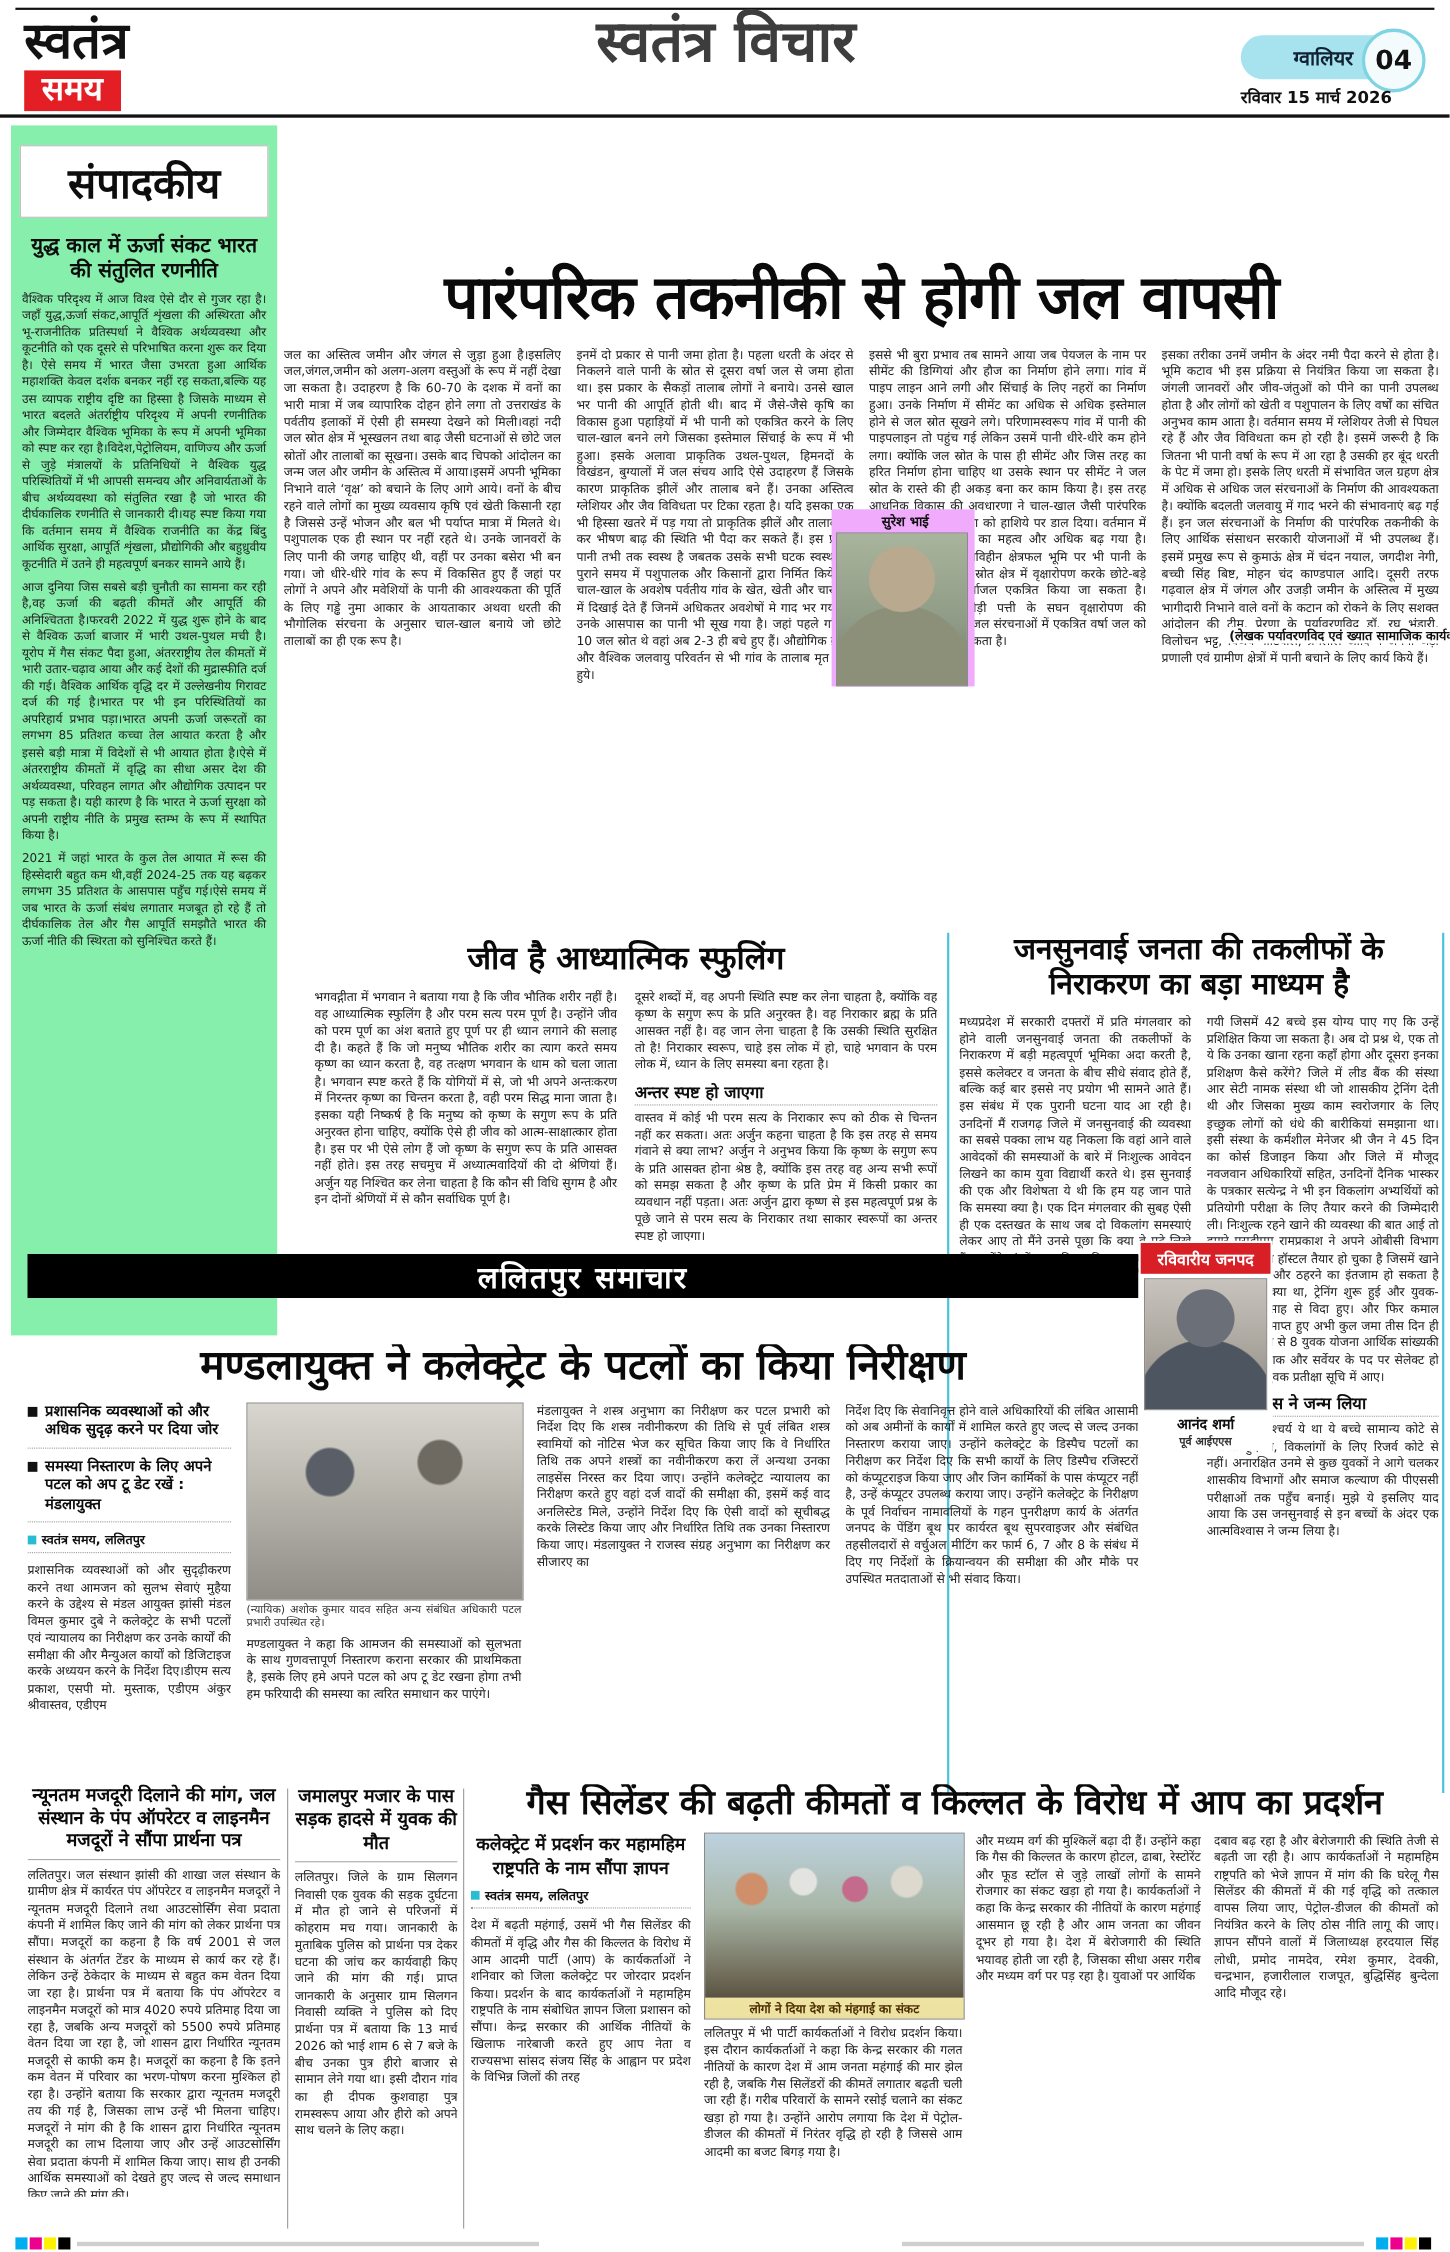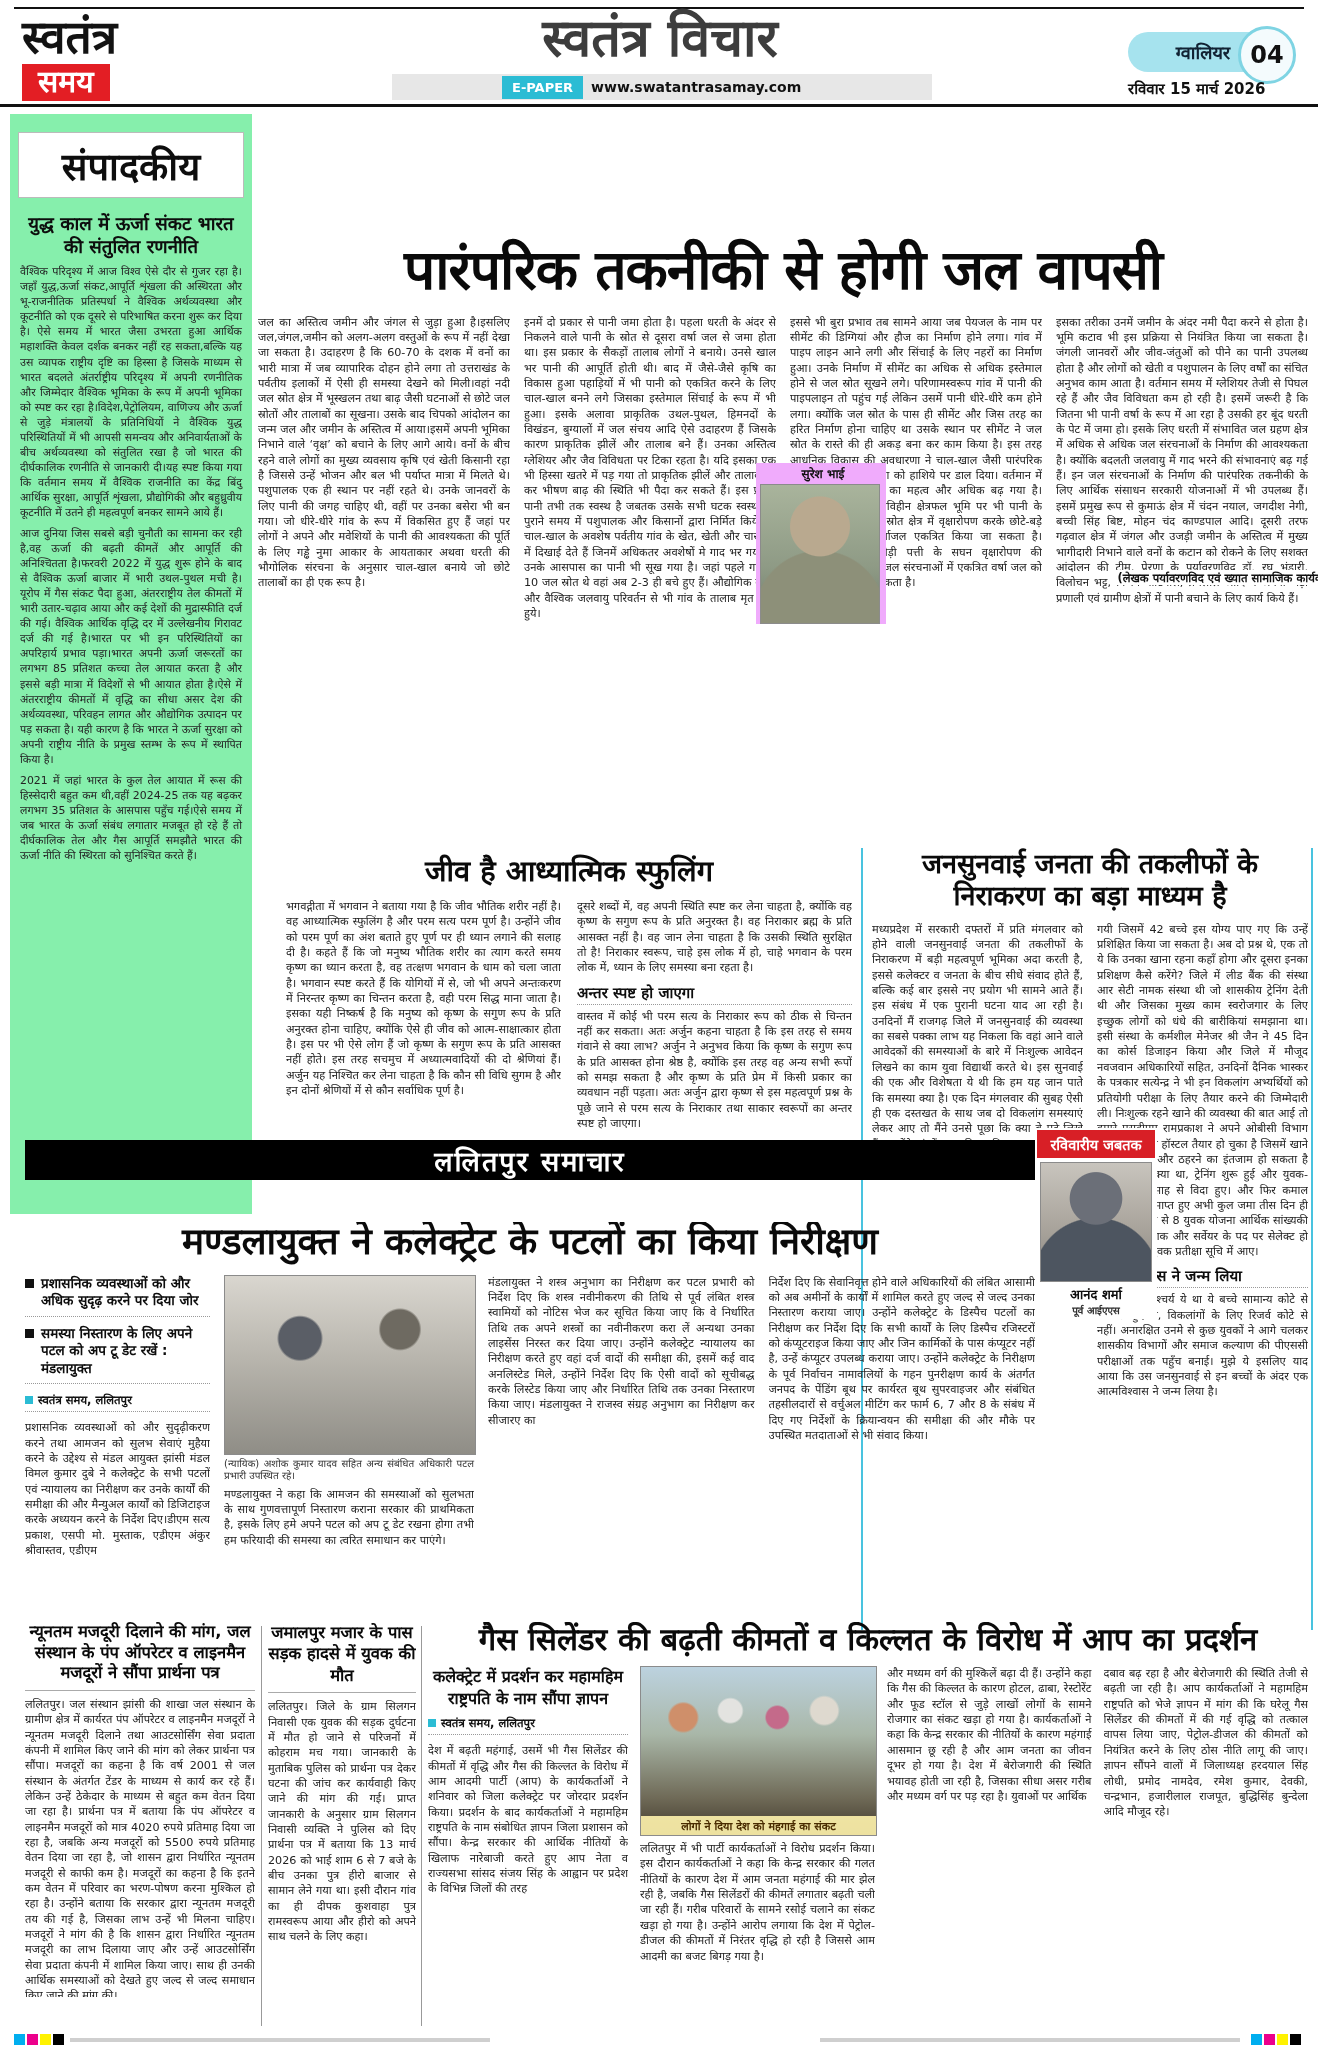--- a/index.html
+++ b/index.html
@@ -119,24 +119,20 @@
 <body>
 
 <div id="page">
 
   <div class="abs" id="top-rule"></div>
   <div class="abs" id="logo">
     <div class="l1">स्वतंत्र</div>
     <div class="l2">समय</div>
   </div>
   <div class="abs" id="masthead">स्वतंत्र विचार</div>
-  <div class="abs" id="epaper-bar">
-    <span id="epaper-badge">E-PAPER</span>
-    <span id="website">www.swatantrasamay.com</span>
-  </div>
   <div class="abs" id="city-badge">
     <span class="city">ग्वालियर</span>
   </div>
   <div class="abs" id="page-circle">04</div>
   <div class="abs" id="date">रविवार 15 मार्च 2026</div>
   <div class="abs" id="hdr-rule"></div>
 
   <div class="abs" id="edit">
     <div id="edit-label">संपादकीय</div>
     <div id="edit-headline">युद्ध काल में ऊर्जा संकट भारत की संतुलित रणनीति</div>
@@ -181,21 +177,21 @@
     <div id="jansun-cols">
       <div class="jcol col">मध्यप्रदेश में सरकारी दफ्तरों में प्रति मंगलवार को होने वाली जनसुनवाई जनता की तकलीफों के निराकरण में बड़ी महत्वपूर्ण भूमिका अदा करती है, इससे कलेक्टर व जनता के बीच सीधे संवाद होते हैं, बल्कि कई बार इससे नए प्रयोग भी सामने आते हैं। इस संबंध में एक पुरानी घटना याद आ रही है। उनदिनों मैं राजगढ़ जिले में जनसुनवाई की व्यवस्था का सबसे पक्का लाभ यह निकला कि वहां आने वाले आवेदकों की समस्याओं के बारे में निःशुल्क आवेदन लिखने का काम युवा विद्यार्थी करते थे। इस सुनवाई की एक और विशेषता ये थी कि हम यह जान पाते कि समस्या क्या है। एक दिन मंगलवार की सुबह ऐसी ही एक दस्तखत के साथ जब दो विकलांग समस्याएं लेकर आए तो मैंने उनसे पूछा कि क्या वे पढ़े-लिखे हैं। उन्होंने हां में उत्तर दिया। फिर क्या था, जिलेभर के विकलांगों का सर्वे कराने की ठानी और एक सूची तैयार कराई</div>
       <div class="jcol">
         <div class="col" style="height:auto;">गयी जिसमें 42 बच्चे इस योग्य पाए गए कि उन्हें प्रशिक्षित किया जा सकता है। अब दो प्रश्न थे, एक तो ये कि उनका खाना रहना कहाँ होगा और दूसरा इनका प्रशिक्षण कैसे करेंगे? जिले में लीड बैंक की संस्था आर सेटी नामक संस्था थी जो शासकीय ट्रेनिंग देती थी और जिसका मुख्य काम स्वरोजगार के लिए इच्छुक लोगों को धंधे की बारीकियां समझाना था। इसी संस्था के कर्मशील मेनेजर श्री जैन ने 45 दिन का कोर्स डिजाइन किया और जिले में मौजूद नवजवान अधिकारियों सहित, उनदिनों दैनिक भास्कर के पत्रकार सत्येन्द्र ने भी इन विकलांग अभ्यर्थियों को प्रतियोगी परीक्षा के लिए तैयार करने की जिम्मेदारी ली। निःशुल्क रहने खाने की व्यवस्था की बात आई तो हमारे एसडीएम रामप्रकाश ने अपने ओबीसी विभाग से संबंधित नया हॉस्टल तैयार हो चुका है जिसमें खाने के लिए पहले और ठहरने का इंतजाम हो सकता है बताया। फिर क्या था, ट्रेनिंग शुरू हुई और युवक-युवती बड़े उत्साह से विदा हुए। और फिर कमाल हुआ, ट्रेनिंग समाप्त हुए अभी कुल जमा तीस दिन ही हुए थे कि इनमे से 8 युवक योजना आर्थिक सांख्यकी विभाग में प्रगणक और सर्वेयर के पद पर सेलेक्ट हो गए और 10 युवक प्रतीक्षा सूचि में आए।</div>
         <div class="subhead">आत्मविश्वास ने जन्म लिया</div>
         <div class="col" style="height:auto;">सबसे बड़ा आश्चर्य ये था ये बच्चे सामान्य कोटे से चयनित हुए थे, विकलांगों के लिए रिजर्व कोटे से नहीं। अनारक्षित उनमे से कुछ युवकों ने आगे चलकर शासकीय विभागों और समाज कल्याण की पीएससी परीक्षाओं तक पहुँच बनाई। मुझे ये इसलिए याद आया कि उस जनसुनवाई से इन बच्चों के अंदर एक आत्मविश्वास ने जन्म लिया है।</div>
       </div>
     </div>
   </div>
   <div class="abs" id="gossip-box">
-    <div id="gossip-label">रविवारीय जबतक</div>
+    <div id="gossip-label">रविवारीय जनपद</div>
     <div id="anand-photo" class="photo"></div>
     <div id="anand-cap">आनंद शर्मा</div>
     <div id="anand-role">पूर्व आईएएस</div>
   </div>
 
   <div class="abs" id="banner">ललितपुर समाचार</div>
 
   <div class="abs" id="inspect">
     <div id="inspect-headline">मण्डलायुक्त ने कलेक्ट्रेट के पटलों का किया निरीक्षण</div>
     <div id="inspect-row">

